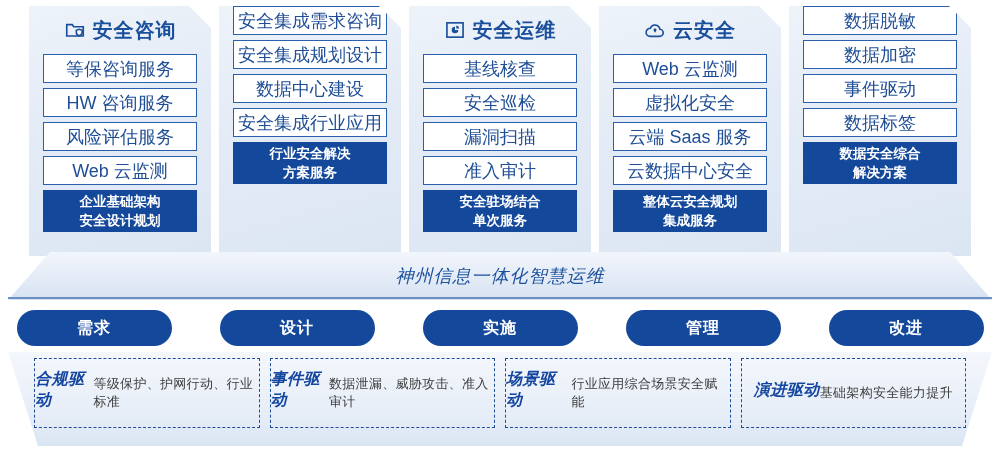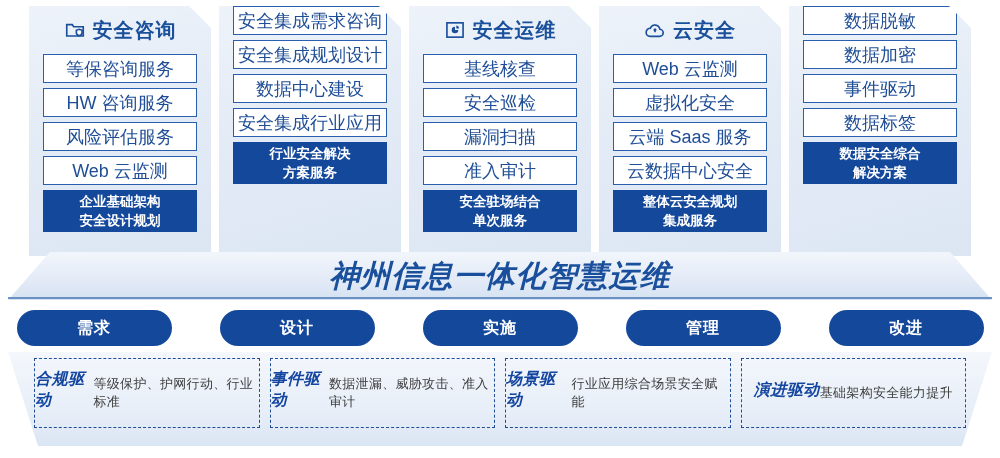--- a/index.html
+++ b/index.html
@@ -53,21 +53,21 @@
     position:absolute;left:8px;top:252px;width:984px;height:48px;
     background:linear-gradient(180deg,#f2f6fc 0%,#e2eaf6 60%,#d6e2f2 100%);
     -webkit-clip-path:polygon(42px 0, calc(100% - 42px) 0, 100% 100%, 0 100%);
     clip-path:polygon(42px 0, calc(100% - 42px) 0, 100% 100%, 0 100%);
     display:flex;align-items:center;justify-content:center;
   }
   .banner-line{
     position:absolute;left:8px;top:297px;width:984px;height:2px;background:#6d90c4;
   }
   .banner-title{
-    color:#1a4f9c;font-size:30px;font-weight:bold;font-style:italic;letter-spacing:1px;
+    color:#1a4f9c;font-size:18px;font-weight:normal;font-style:italic;letter-spacing:1px;
   }
 
   
   .pills{
     position:absolute;left:0;top:310px;width:1000px;height:36px;
     display:flex;justify-content:center;gap:48px;
   }
   .pill{
     width:155px;height:36px;border-radius:18px;background:#14489b;
     display:flex;align-items:center;justify-content:center;

